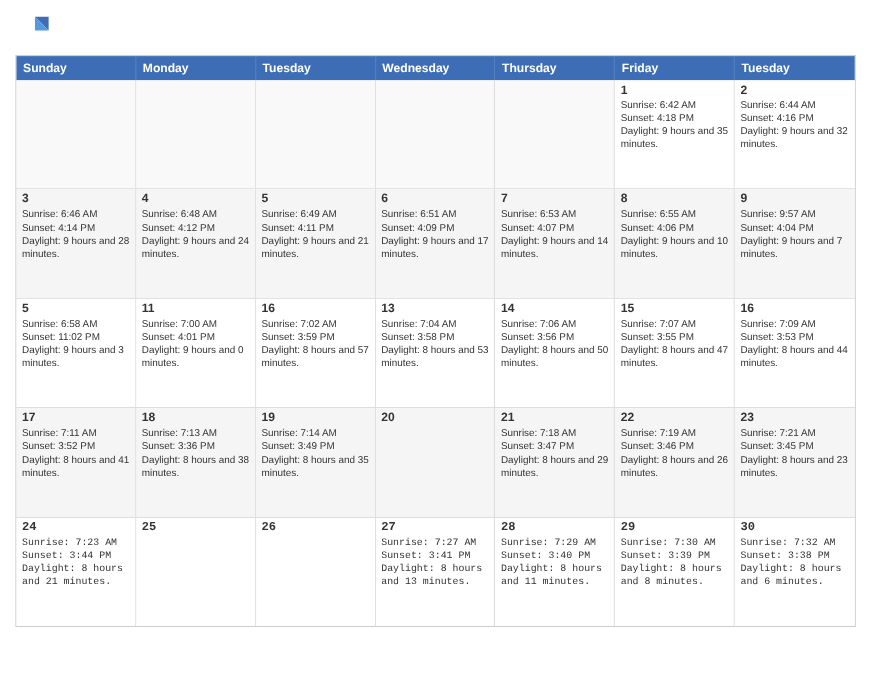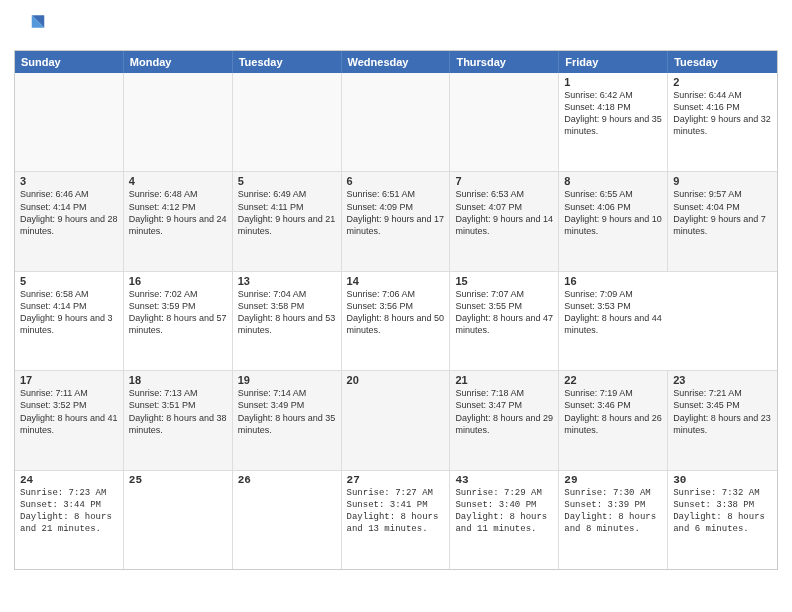--- a/index.html
+++ b/index.html
@@ -210,23 +210,30 @@
             <div class="day-info">Sunrise: 9:57 AM
 Sunset: 4:04 PM
 Daylight: 9 hours
 and 7 minutes.</div>
           </div>
         </div>
         <div class="cal-row">
           <div class="cal-cell">
             <div class="day-num">5</div>
             <div class="day-info">Sunrise: 6:58 AM
-Sunset: 4:14 PM
+Sunset: 11:02 PM
 Daylight: 9 hours
 and 3 minutes.</div>
+          </div>
+          <div class="cal-cell">
+            <div class="day-num">11</div>
+            <div class="day-info">Sunrise: 7:00 AM
+Sunset: 4:01 PM
+Daylight: 9 hours
+and 0 minutes.</div>
           </div>
           <div class="cal-cell">
             <div class="day-num">16</div>
             <div class="day-info">Sunrise: 7:02 AM
 Sunset: 3:59 PM
 Daylight: 8 hours
 and 57 minutes.</div>
           </div>
           <div class="cal-cell">
             <div class="day-num">13</div>
@@ -261,21 +268,21 @@
           <div class="cal-cell alt-bg">
             <div class="day-num">17</div>
             <div class="day-info">Sunrise: 7:11 AM
 Sunset: 3:52 PM
 Daylight: 8 hours
 and 41 minutes.</div>
           </div>
           <div class="cal-cell alt-bg">
             <div class="day-num">18</div>
             <div class="day-info">Sunrise: 7:13 AM
-Sunset: 3:51 PM
+Sunset: 3:36 PM
 Daylight: 8 hours
 and 38 minutes.</div>
           </div>
           <div class="cal-cell alt-bg">
             <div class="day-num">19</div>
             <div class="day-info">Sunrise: 7:14 AM
 Sunset: 3:49 PM
 Daylight: 8 hours
 and 35 minutes.</div>
           </div>
@@ -319,21 +326,21 @@
             <div class="day-num">26</div>
           </div>
           <div class="cal-cell">
             <div class="day-num">27</div>
             <div class="day-info">Sunrise: 7:27 AM
 Sunset: 3:41 PM
 Daylight: 8 hours
 and 13 minutes.</div>
           </div>
           <div class="cal-cell">
-            <div class="day-num">43</div>
+            <div class="day-num">28</div>
             <div class="day-info">Sunrise: 7:29 AM
 Sunset: 3:40 PM
 Daylight: 8 hours
 and 11 minutes.</div>
           </div>
           <div class="cal-cell">
             <div class="day-num">29</div>
             <div class="day-info">Sunrise: 7:30 AM
 Sunset: 3:39 PM
 Daylight: 8 hours

